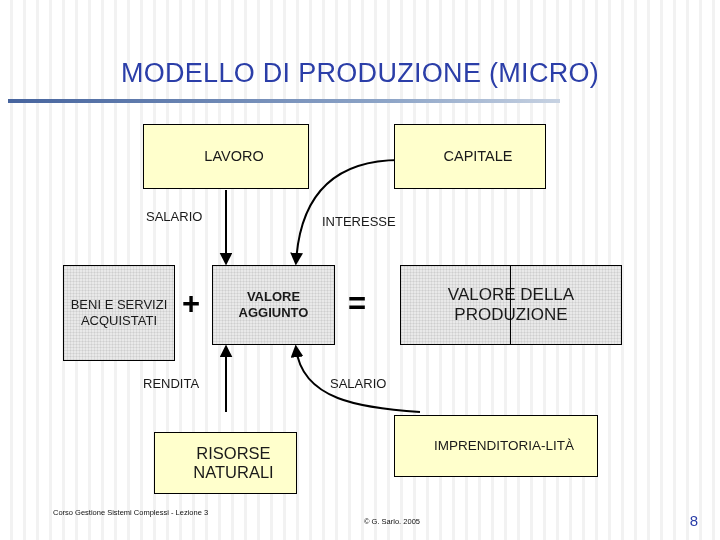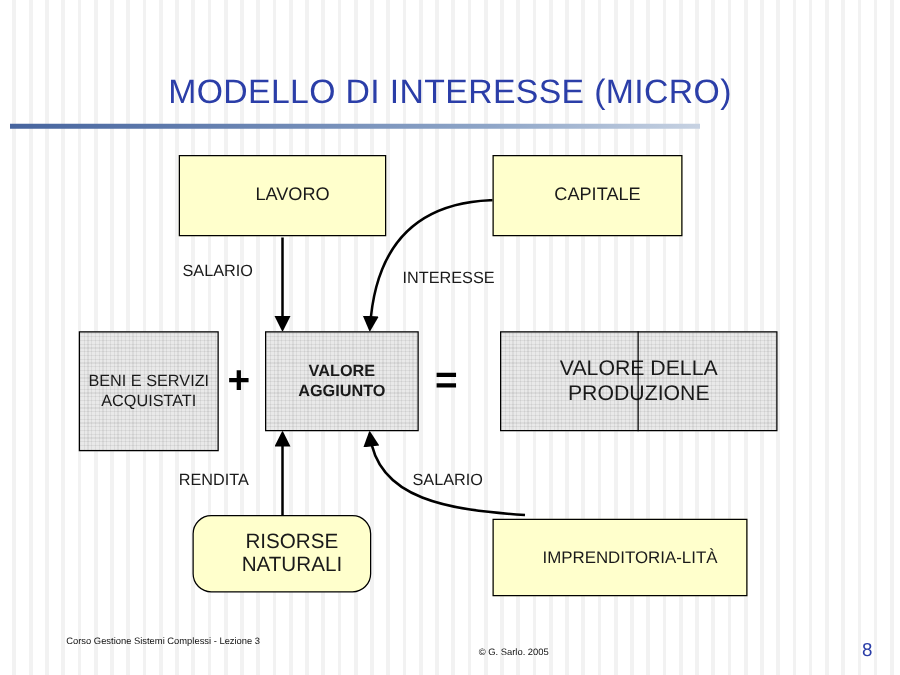--- a/index.html
+++ b/index.html
@@ -83,22 +83,22 @@
     display: flex;
     align-items: center;
     justify-content: center;
     text-align: center;
     font-size: 13px;
     color: #1a1a1a;
     line-height: 1.2;
   }
   #box-lavoro   { left: 143px; top: 124px; width: 166px; height: 65px; }
   #box-capitale { left: 394px; top: 124px; width: 152px; height: 65px; }
-  #box-risorse  { left: 154px; top: 412px; width: 143px; height: 62px;
-                  font-size: 16.5px; border-radius: 15px; }
+  #box-risorse  { left: 154px; top: 432px; width: 143px; height: 62px;
+                  font-size: 16.5px; }
   #box-imprend  { left: 394px; top: 415px; width: 204px; height: 62px;
                   font-size: 13.5px; text-align: center; }
 
   #box-beni     { left: 63px;  top: 265px; width: 112px; height: 96px; }
   #box-valore-agg { left: 212px; top: 265px; width: 123px; height: 80px; font-weight: bold; }
   #box-valprod  { left: 400px; top: 265px; width: 222px; height: 80px;
                   font-size: 17px; }
 
   .vline-inner {
     position: absolute;
@@ -138,41 +138,41 @@
     position: absolute;
     left: 53px;
     top: 508px;
     width: 200px;
     font-size: 7.5px;
     color: #111111;
     line-height: 1.35;
   }
   #footer-center {
     position: absolute;
-    left: 383px;
+    left: 364px;
     top: 517px;
     font-size: 7.5px;
     color: #111111;
   }
   #page-num {
     position: absolute;
     right: 22px;
     top: 512px;
     font-size: 15px;
     color: #2b3ea8;
   }
 </style>
 </head>
 <body>
 
 <div id="slide">
 
   <div id="stripes"></div>
 
-  <div id="title">MODELLO DI INTERESSE (MICRO)</div>
+  <div id="title">MODELLO DI PRODUZIONE (MICRO)</div>
   <div id="title-rule"></div>
 
   <svg id="arrows" viewBox="0 0 720 540">
     <defs>
       <marker id="ah" markerWidth="9" markerHeight="9" refX="4.6" refY="3.2" orient="auto" markerUnits="strokeWidth">
         <path d="M0,0 L6.4,3.2 L0,6.4 z" fill="#000000"></path>
       </marker>
     </defs>
 
     <path d="M400,160 C330,160 300,200 296,262" fill="none" stroke="#000000" stroke-width="2" marker-end="url(#ah)"></path>

